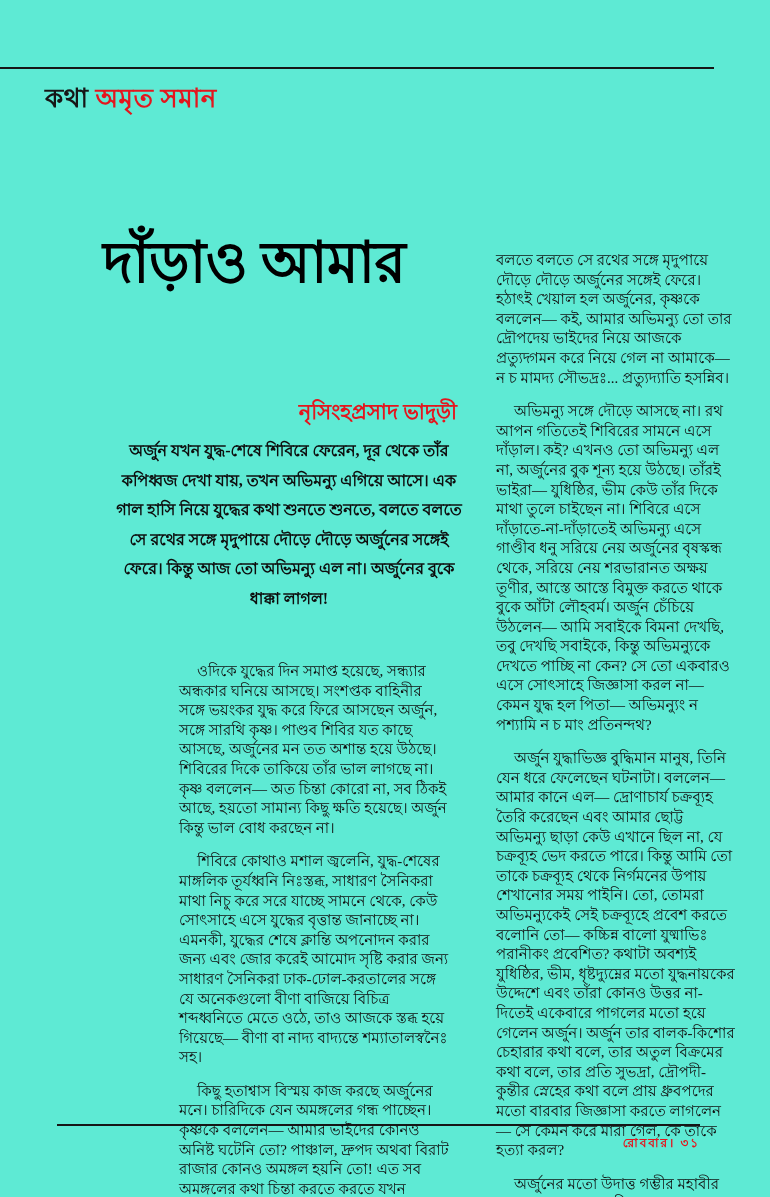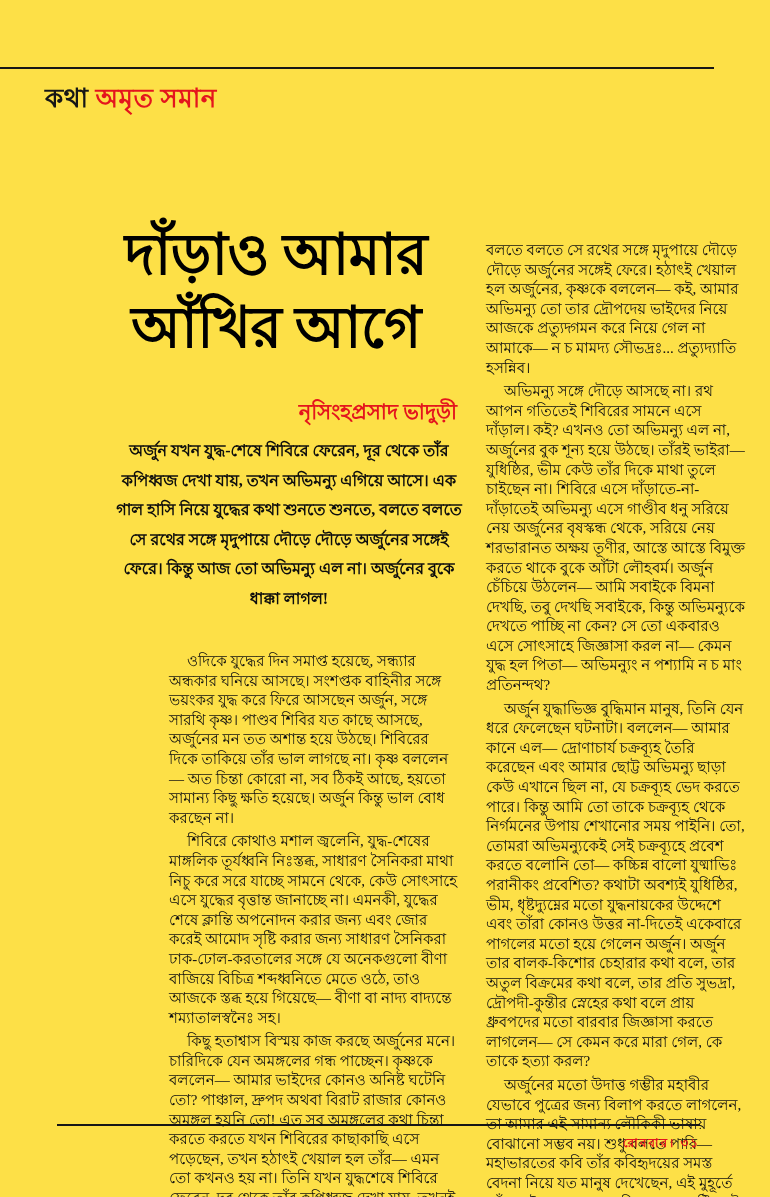--- a/index.html
+++ b/index.html
@@ -4,21 +4,21 @@
 <style>
   html, body {
     margin: 0;
     padding: 0;
     background: #ffffff;
   }
   .page {
     position: relative;
     width: 770px;
     height: 1197px;
-    background: #fde047;
+    background: #5eead4;
     overflow: hidden;
     font-family: "Liberation Serif", serif;
     color: var(--ink, #141414);
   }
   .rule {
     position: absolute;
     background: var(--ink, #1a1a1a);
     height: 2px;
   }
   .top-rule { left: 0; top: 67px; width: 714px; }
@@ -33,22 +33,22 @@
     letter-spacing: 0.5px;
     white-space: nowrap;
   }
   .masthead .hl { color: var(--accent-red, #e4151d); }
 
   .headline {
     position: absolute;
     left: 95px;
     top: 218px;
     width: 362px;
-    margin: 0;
-    text-align: center;
+    margin: 8px;
+    text-align: left;
     font-size: 57px;
     line-height: 73px;
     font-weight: bold;
     color: #000;
     letter-spacing: -0.5px;
   }
   .author {
     position: absolute;
     left: 95px;
     top: 396px;
@@ -71,21 +71,21 @@
     color: #0d0d0d;
   }
 
   .col {
     position: absolute;
     font-size: 15px;
     line-height: 19.6px;
     color: #101010;
     text-align: left;
   }
-  .col p { margin: 4px; }
+  .col p { margin: 14px; }
   .col p.indent { text-indent: 18px; }
   .col-left  { left: 165px; top: 648px; width: 298px; }
   .col-right { left: 482px; top: 237px; width: 268px; }
 
   .footer {
     position: absolute;
     left: 440px;
     top: 1134px;
     width: 260px;
     text-align: right;
@@ -102,21 +102,20 @@
 <div class="page">
 
   <div class="rule top-rule"></div>
 
   <div class="masthead">
     <span>কথা </span><span class="hl">অমৃত সমান</span>
   </div>
 
   <h1 class="headline">
     <span>দাঁড়াও আমার</span><br>
-    <span>আঁখির আগে</span>
   </h1>
 
   <div class="author">নৃসিংহপ্রসাদ ভাদুড়ী</div>
 
   <div class="lead">অর্জুন যখন যুদ্ধ-শেষে শিবিরে ফেরেন, দূর থেকে তাঁর কপিধ্বজ দেখা যায়, তখন অভিমন্যু এগিয়ে আসে। এক গাল হাসি নিয়ে যুদ্ধের কথা শুনতে শুনতে, বলতে বলতে সে রথের সঙ্গে মৃদুপায়ে দৌড়ে দৌড়ে অর্জুনের সঙ্গেই ফেরে। কিন্তু আজ তো অভিমন্যু এল না। অর্জুনের বুকে ধাক্কা লাগল!</div>
 
   <div class="col col-left">
     <p class="indent">ওদিকে যুদ্ধের দিন সমাপ্ত হয়েছে, সন্ধ্যার অন্ধকার ঘনিয়ে আসছে। সংশপ্তক বাহিনীর সঙ্গে ভয়ংকর যুদ্ধ করে ফিরে আসছেন অর্জুন, সঙ্গে সারথি কৃষ্ণ। পাণ্ডব শিবির যত কাছে আসছে, অর্জুনের মন তত অশান্ত হয়ে উঠছে। শিবিরের দিকে তাকিয়ে তাঁর ভাল লাগছে না। কৃষ্ণ বললেন— অত চিন্তা কোরো না, সব ঠিকই আছে, হয়তো সামান্য কিছু ক্ষতি হয়েছে। অর্জুন কিন্তু ভাল বোধ করছেন না।</p>
     <p class="indent">শিবিরে কোথাও মশাল জ্বলেনি, যুদ্ধ-শেষের মাঙ্গলিক তূর্যধ্বনি নিঃস্তব্ধ, সাধারণ সৈনিকরা মাথা নিচু করে সরে যাচ্ছে সামনে থেকে, কেউ সোৎসাহে এসে যুদ্ধের বৃত্তান্ত জানাচ্ছে না। এমনকী, যুদ্ধের শেষে ক্লান্তি অপনোদন করার জন্য এবং জোর করেই আমোদ সৃষ্টি করার জন্য সাধারণ সৈনিকরা ঢাক-ঢোল-করতালের সঙ্গে যে অনেকগুলো বীণা বাজিয়ে বিচিত্র শব্দধ্বনিতে মেতে ওঠে, তাও আজকে স্তব্ধ হয়ে গিয়েছে— বীণা বা নাদ্য বাদ্যন্তে শম্যাতালস্বনৈঃ সহ।</p>
     <p class="indent">কিছু হতাশ্বাস বিস্ময় কাজ করছে অর্জুনের মনে। চারিদিকে যেন অমঙ্গলের গন্ধ পাচ্ছেন। কৃষ্ণকে বললেন— আমার ভাইদের কোনও অনিষ্ট ঘটেনি তো? পাঞ্চাল, দ্রুপদ অথবা বিরাট রাজার কোনও অমঙ্গল হয়নি তো! এত সব অমঙ্গলের কথা চিন্তা করতে করতে যখন শিবিরের কাছাকাছি এসে পড়েছেন, তখন হঠাৎই খেয়াল হল তাঁর— এমন তো কখনও হয় না। তিনি যখন যুদ্ধশেষে শিবিরে ফেরেন, দূর থেকে তাঁর কপিধ্বজ দেখা যায়, তখনই তো অভিমন্যু এতটা পথ এগিয়ে চলে আসে। মুখে এক গাল হাসি নিয়ে যুদ্ধের কথা শুনতে শুনতে,</p>

